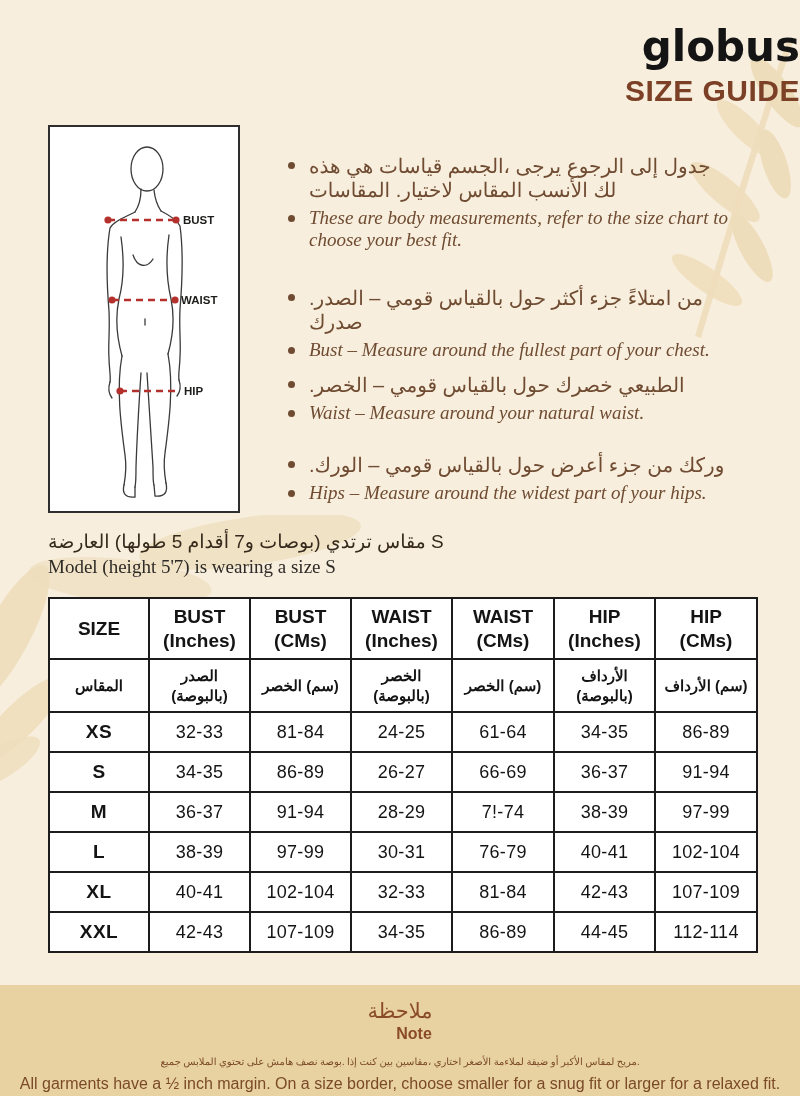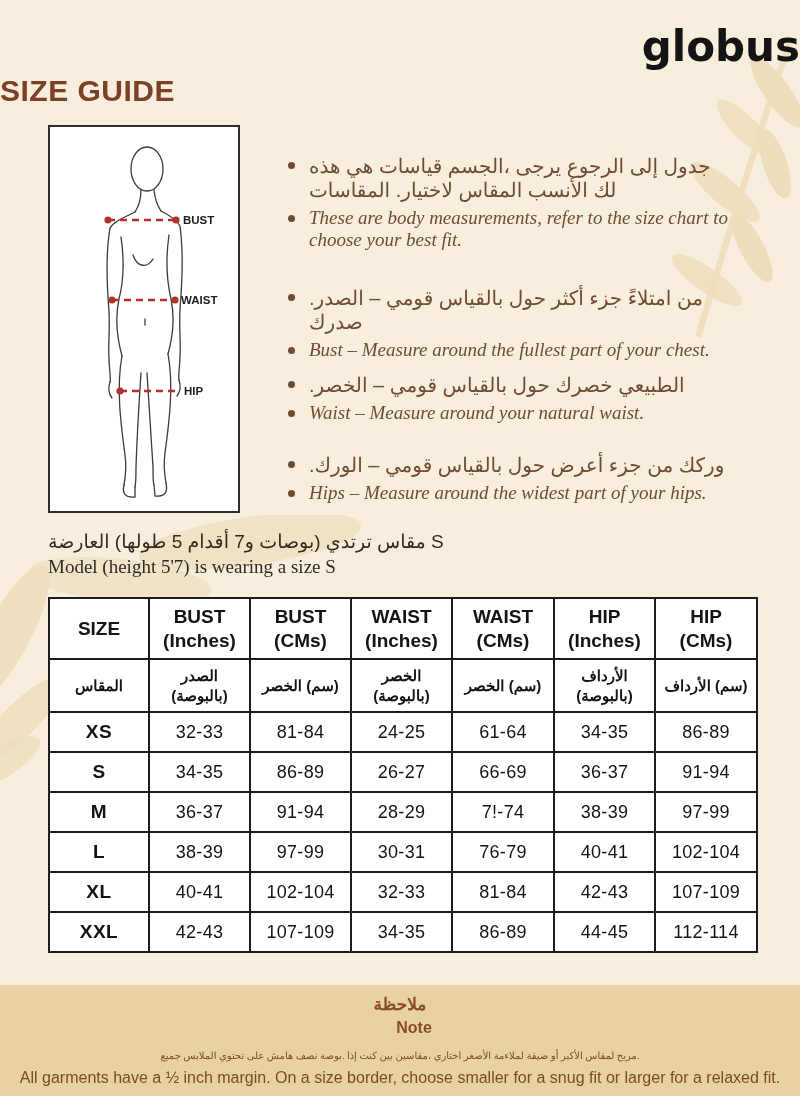--- a/index.html
+++ b/index.html
@@ -8,21 +8,21 @@
     background:#f7eedd;
     font-family:"Liberation Sans",sans-serif;
     color:#6f4b31;
   }
   .deco{position:absolute;z-index:0;pointer-events:none;}
   .content{position:absolute;z-index:1;}
 
   
   .logo{top:22px;left:0;width:100%;text-align:right;font-family:"DejaVu Sans",sans-serif;
         font-size:42px;font-weight:600;color:#141414;letter-spacing:0;}
-  .title{top:74px;left:0;width:100%;text-align:left;font-size:30px;font-weight:800;
+  .title{top:74px;left:0;width:100%;text-align:right;font-size:30px;font-weight:800;
          color:#7b4026;letter-spacing:.5px;}
 
   
   .figure-box{left:48px;top:125px;width:188px;height:384px;background:#fff;
               border:2px solid #2e2e2e;}
 
   
   .bullet-group{left:285px;width:472px;}
   .bullet-item{position:relative;padding-left:24px;margin-bottom:5px;}
   .dot{position:absolute;left:3px;top:8px;width:7px;height:7px;border-radius:50%;background:#6f4b31;}
@@ -38,21 +38,21 @@
   .size-table{left:48px;top:597px;}
   table{border-collapse:collapse;table-layout:fixed;width:708px;background:#fff;}
   th,td{border:2px solid #1c1c1c;text-align:center;vertical-align:middle;background:#fff;color:#141414;padding:0 2px;}
   .hdr-en th{height:59px;font-size:19px;font-weight:700;line-height:1.25;}
   .hdr-ar th{height:51px;font-size:15px;font-weight:700;line-height:1.3;}
   tbody td{height:38px;font-size:18px;letter-spacing:.3px;}
   td.size-cell{font-weight:700;font-size:19px;letter-spacing:.5px;}
 
   
   .note-section{left:0;top:985px;width:800px;height:111px;background:#e9d2a2;text-align:center;}
-  .note-title-ar{padding-top:9px;font-size:17px;font-weight:700;color:#8a4c28;line-height:22px;}
+  .note-title-ar{padding-top:15px;font-size:21px;font-weight:400;color:#8a4c28;line-height:22px;}
   .note-title-en{font-size:16px;font-weight:700;color:#8a4c28;line-height:24px;padding-left:28px;}
   .note-ar{font-size:10px;color:#7a4a28;line-height:20px;margin-top:6px;font-family:Liberation Serif, serif;}
   .note-en{font-size:16px;color:#7a4a28;line-height:21px;margin-top:1px;}
 </style>
 </head>
 <body>
 
 <svg class="deco" style="right:0;top:40px" width="175" height="300" viewBox="0 0 175 300">
   <g fill="#eeddbb">
     <path d="M168,2 C138,90 108,190 76,298 L70,296 C102,188 132,88 162,0 Z" opacity=".9"></path>

